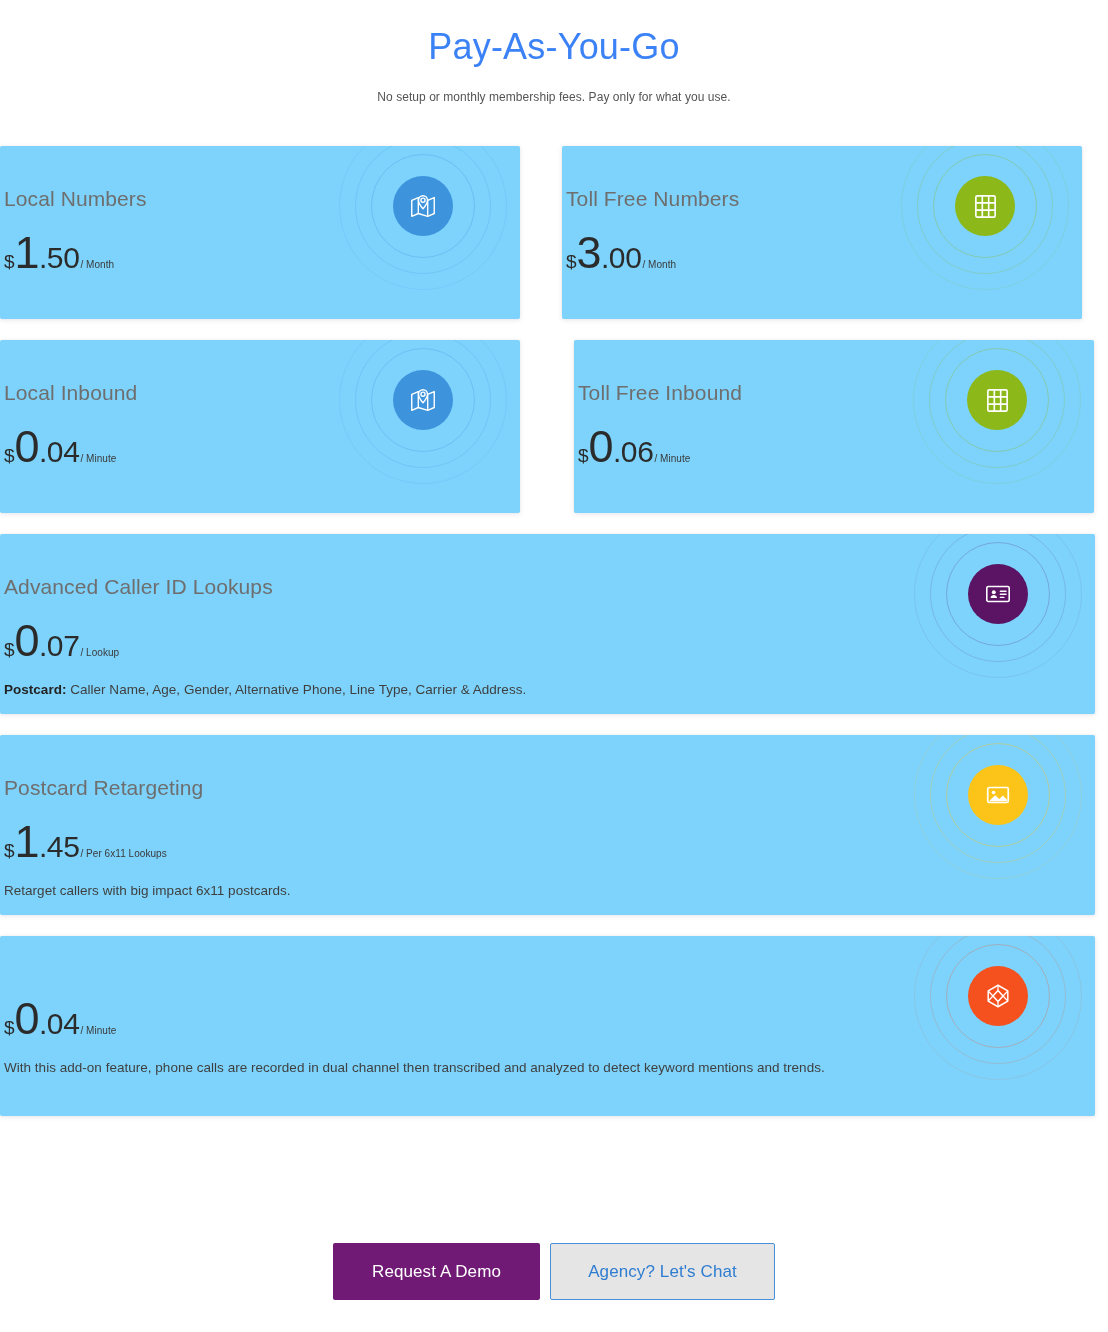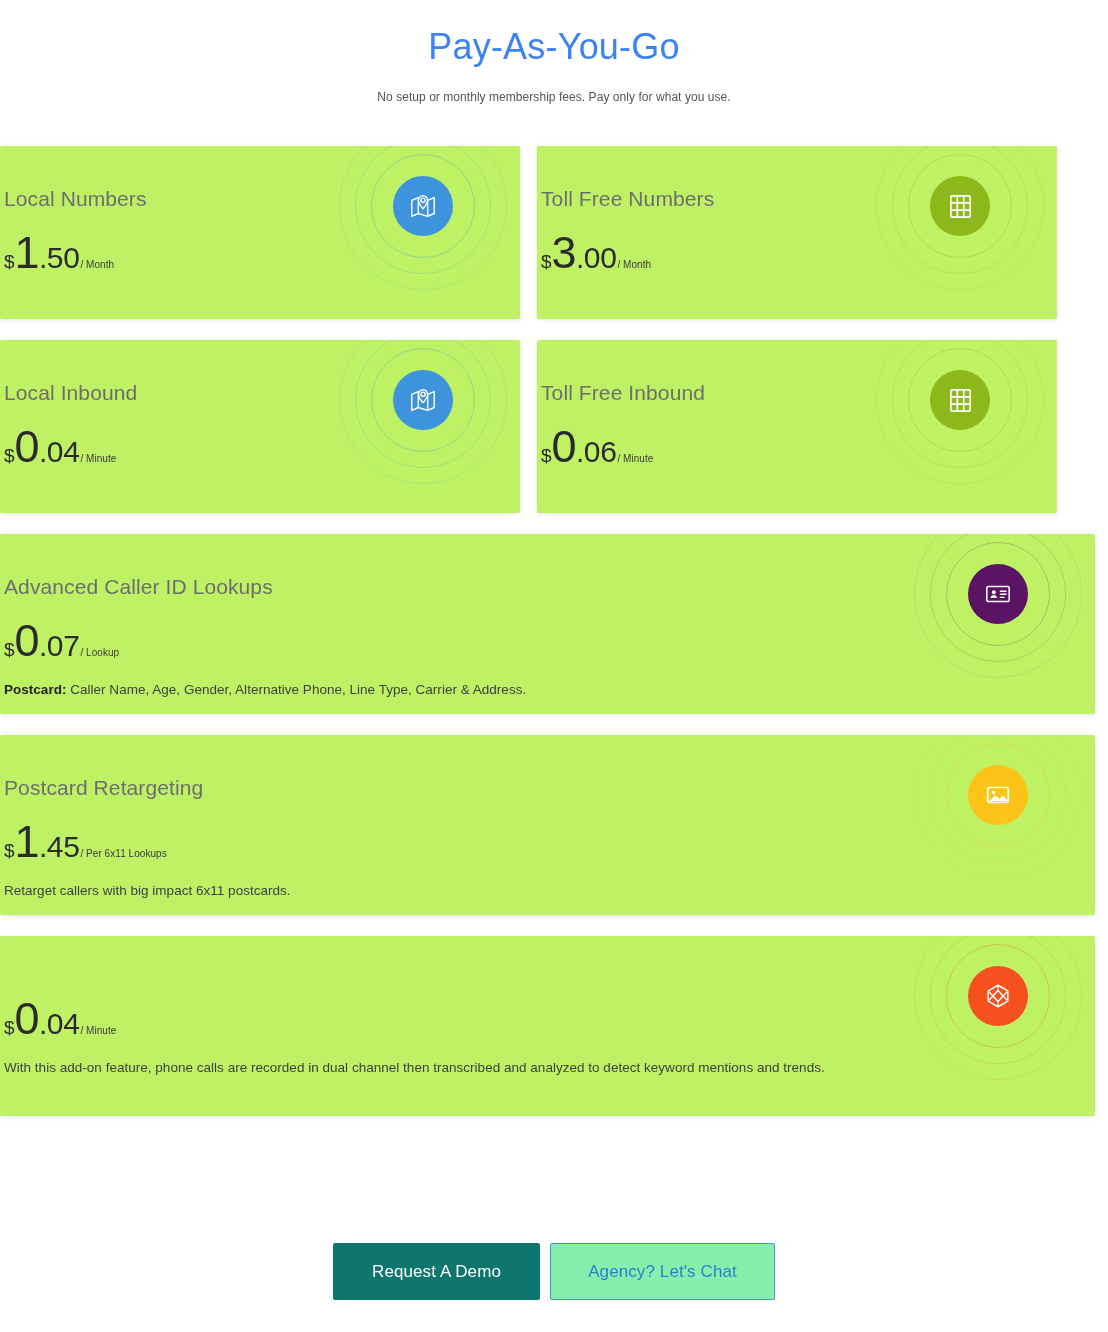--- a/index.html
+++ b/index.html
@@ -36,32 +36,32 @@
     font-size: 12px;
     font-weight: 400;
     color: #545454;
     letter-spacing: 0.05px;
   }
 
   
   .cards { margin-top: 42px; }
 
   .row { display: flex; width: 1108px; }
-  .row + .row { margin-top: 21px; }
+  .row + .row { margin-top: 21px; gap: 12px; }
 
   .card {
     position: relative;
-    background: #bef264;
+    background: #7dd3fc;
     box-shadow: 0 1px 5px rgba(60, 64, 110, 0.13), 0 0 1px rgba(60, 64, 110, 0.10);
     border-radius: 2px;
     overflow: hidden;
   }
 
   .card.half { width: 520px; height: 173px; }
-  .card.half.right { margin-left: 17px; }
+  .card.half.right { margin-left: 42px; }
   .card.full { width: 1095px; height: 173px; }
   .card.full.tall { height: 180px; }
 
   
   .card-body {
     position: absolute;
     left: 0;
     top: 41px;
     padding-left: 4px;
   }
@@ -166,28 +166,28 @@
     font-size: 17px;
     font-weight: 400;
     letter-spacing: 0.1px;
     border-radius: 2px;
     cursor: pointer;
     font-family: "Liberation Sans", sans-serif;
   }
 
   .btn-primary {
     width: 207px;
-    background: #0f766e;
+    background: #701a75;
     color: #ffffff;
     border: none;
   }
 
   .btn-secondary {
     width: 225px;
-    background: #86efac;
+    background: #e5e5e5;
     color: #2f7dd1;
     border: 1px solid #4a90d9;
   }
 </style>
 </head>
 <body>
 
 <div class="page">
 
   <div class="header">

